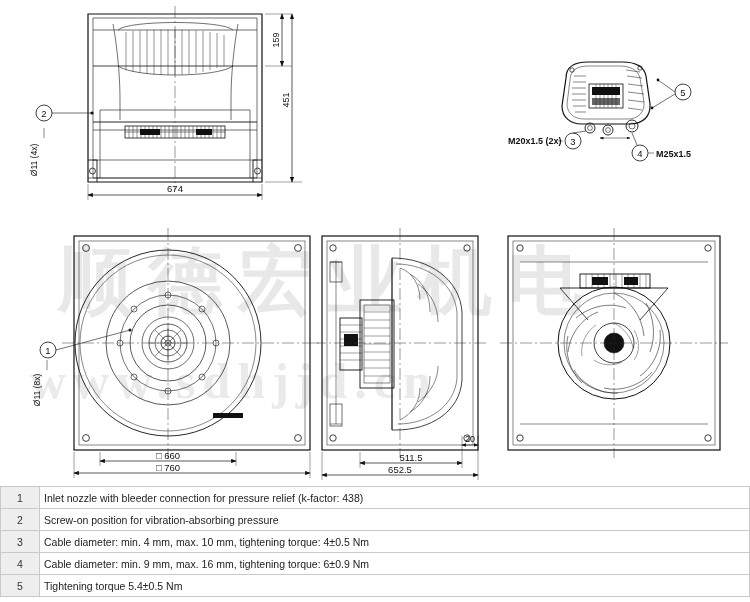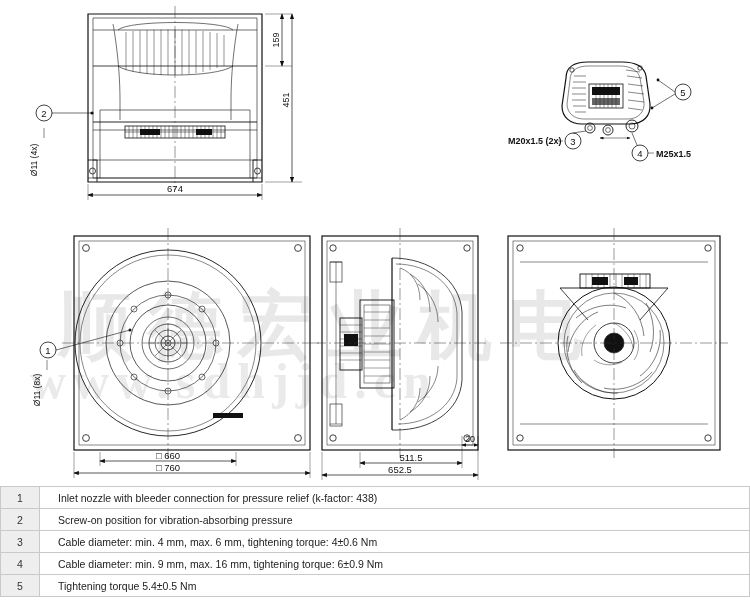--- a/index.html
+++ b/index.html
@@ -28,21 +28,20 @@
     font-weight: bold;
     white-space: nowrap;
     user-select: none;
   }
   .wm-cn {
     top: 232px;
     left: 58px;
     font-size: 74px;
     letter-spacing: 16px;
     font-family: Liberation Sans, sans-serif;
-    margin-top: 45px;
   }
   .wm-url {
     top: 352px;
     left: 30px;
     font-size: 50px;
     letter-spacing: 7px;
     color: rgba(150,150,150,0.20);
     font-family: Liberation Serif, serif;
   }
 
@@ -72,21 +71,21 @@
     vertical-align: middle;
     background: #ffffff;
   }
   #legend td.num {
     width: 26px;
     text-align: center;
     background: #eeeeee;
     color: #333;
   }
   #legend td.txt {
-    padding-left: 18px;
+    padding-left: 4px;
     color: #222;
     margin-top: 32px;
   }
 </style>
 </head>
 <body>
 
 <div id="sheet">
 
   <div class="watermark wm-cn">顺德宏业机电</div>
@@ -487,21 +486,21 @@
       <tr>
         <td class="num">1</td>
         <td class="txt">Inlet nozzle with bleeder connection for pressure relief (k-factor: 438)</td>
       </tr>
       <tr>
         <td class="num">2</td>
         <td class="txt">Screw-on position for vibration-absorbing pressure</td>
       </tr>
       <tr>
         <td class="num">3</td>
-        <td class="txt">Cable diameter: min. 4 mm, max. 6 mm, tightening torque: 4±0.6 Nm</td>
+        <td class="txt">Cable diameter: min. 4 mm, max. 10 mm, tightening torque: 4±0.5 Nm</td>
       </tr>
       <tr>
         <td class="num">4</td>
         <td class="txt">Cable diameter: min. 9 mm, max. 16 mm, tightening torque: 6±0.9 Nm</td>
       </tr>
       <tr>
         <td class="num">5</td>
         <td class="txt">Tightening torque 5.4±0.5 Nm</td>
       </tr>
     </tbody>

